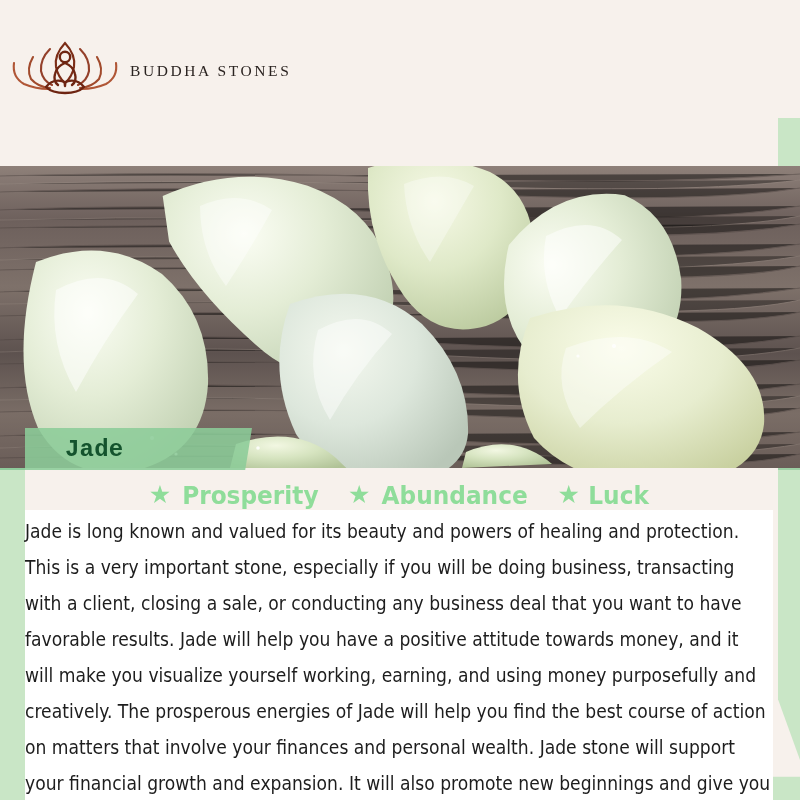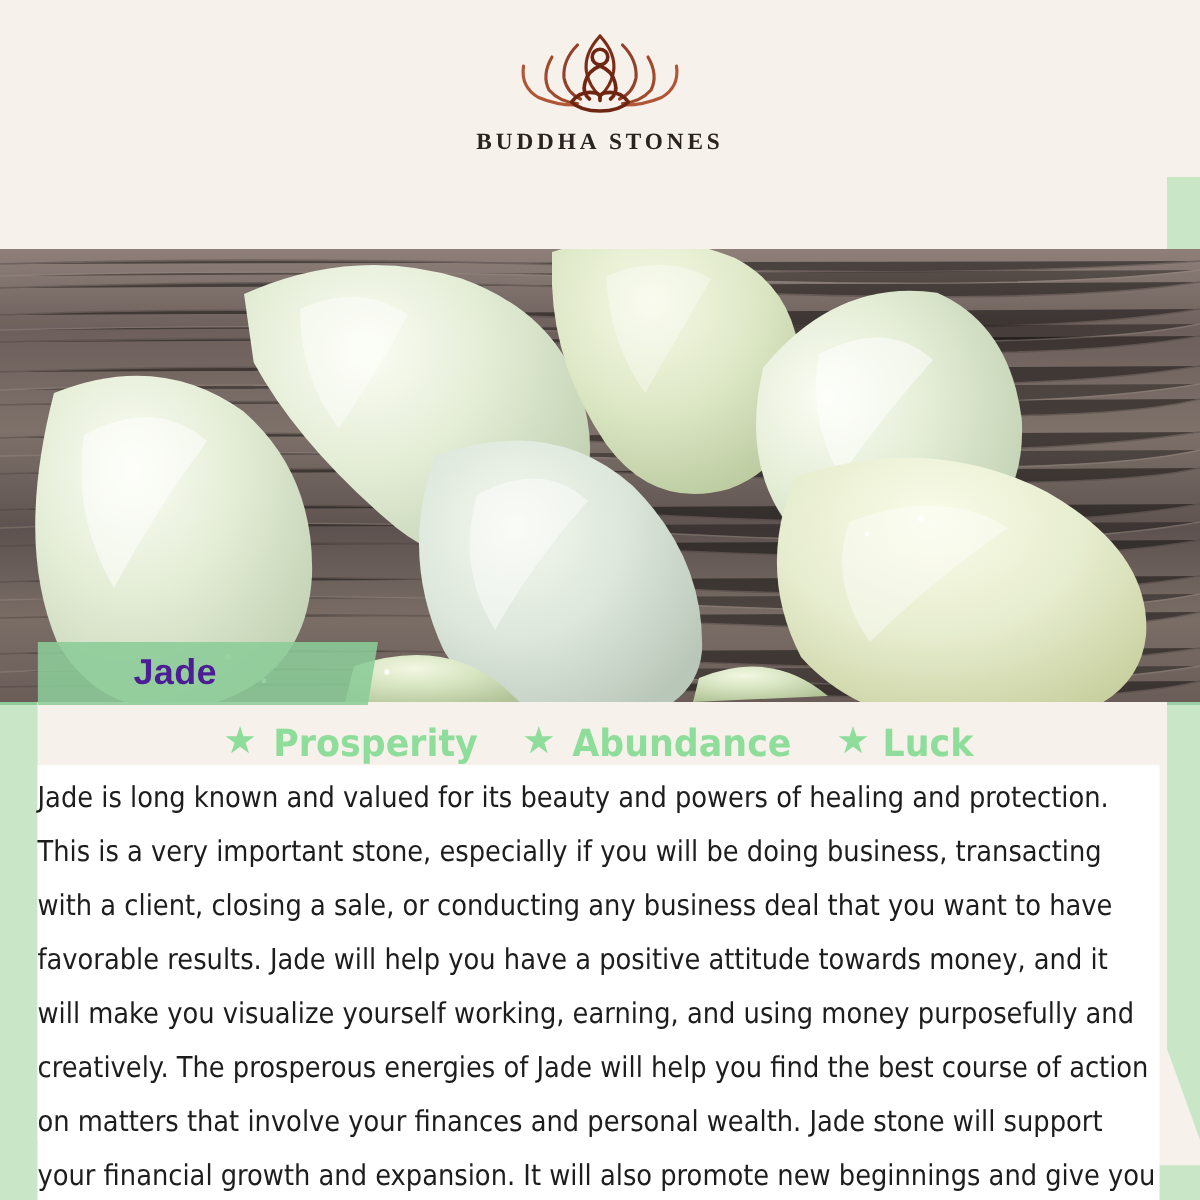--- a/index.html
+++ b/index.html
@@ -59,26 +59,24 @@
     clip-path: polygon(0 0, 72% 0, 78% 42%, 100% 42%, 100% 100%, 0 100%);
   }
 
   
   .header {
     position: absolute;
     top: 0; left: 0; right: 0;
     height: 118px;
     background: #f7f1ec;
     display: flex;
-    flex-direction: column;
     align-items: center;
     justify-content: flex-start;
     padding-top: 18px;
     z-index: 5;
-    font-weight: bold;
   }
   .logo-mark { width: 130px; height: 62px; display: block; }
   .logo-word {
     margin-top: 6px;
     font-family: "Liberation Serif", serif;
     font-size: 15.5px;
     letter-spacing: 2.6px;
     color: #2a2320;
   }
 
@@ -118,23 +116,23 @@
     position: absolute;
     left: 25px; top: 428px;
     width: 227px; height: 42px;
     background: rgba(140, 204, 152, 0.88);
     clip-path: polygon(0 0, 100% 0, 97% 100%, 0 100%);
     display: flex;
     align-items: center;
     z-index: 7;
   }
   .jade-text {
-    margin-left: 64px;
-    color: #4c1d95;
-    font-family: Liberation Sans, sans-serif;
+    margin-left: 40px;
+    color: #14532d;
+    font-family: Liberation Mono, monospace;
     font-weight: bold;
     font-size: 24px;
     letter-spacing: 0.2px;
   }
 
   
   .keywords {
     position: absolute;
     left: 0; right: 0; top: 478px;
     height: 34px;

